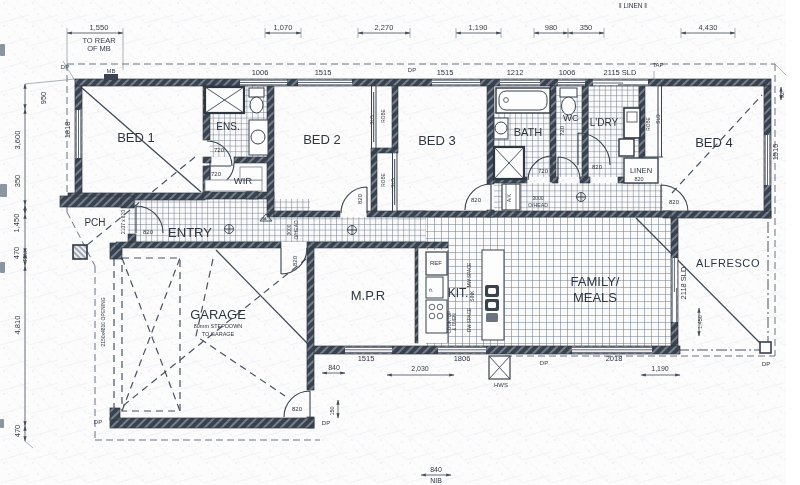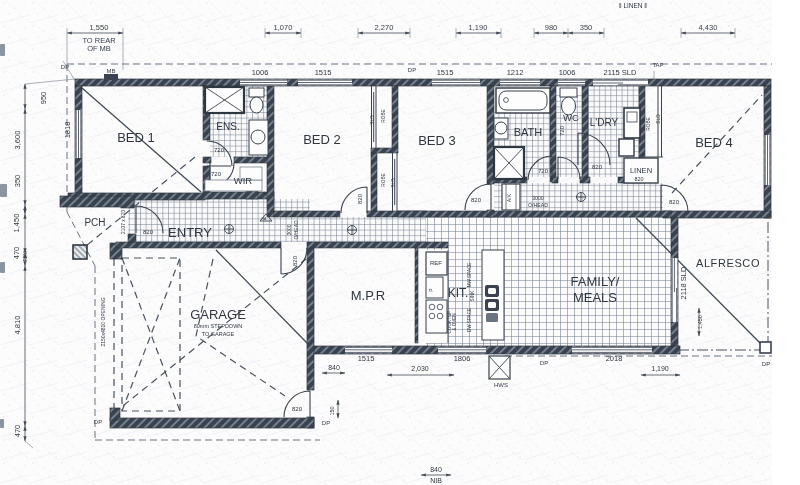--- a/index.html
+++ b/index.html
@@ -1,17 +1,17 @@
 <!DOCTYPE html>
 <html><head>
 <meta charset="utf-8">
 <style>
 html,body{margin:0;padding:0;background:#ffffff;}
 #page{width:772px;height:485px;position:relative;background:#a21caf;overflow:hidden;
-font-family:"Liberation Sans", sans-serif;}
+font-family:"Liberation Sans", sans-serif;padding-left:14px;}
 svg{position:absolute;left:0;top:0;}
 text{font-family:"Liberation Sans", sans-serif;fill:#2f3640;}
 .rm{fill:#2b323c;}
 .dim{font-size:7.5px;fill:#39414d;}
 .sm{font-size:6px;fill:#39414d;}
 </style>
 </head>
 <body>
 <div id="page">
 <svg width="800" height="485" viewBox="0 0 800 485">

